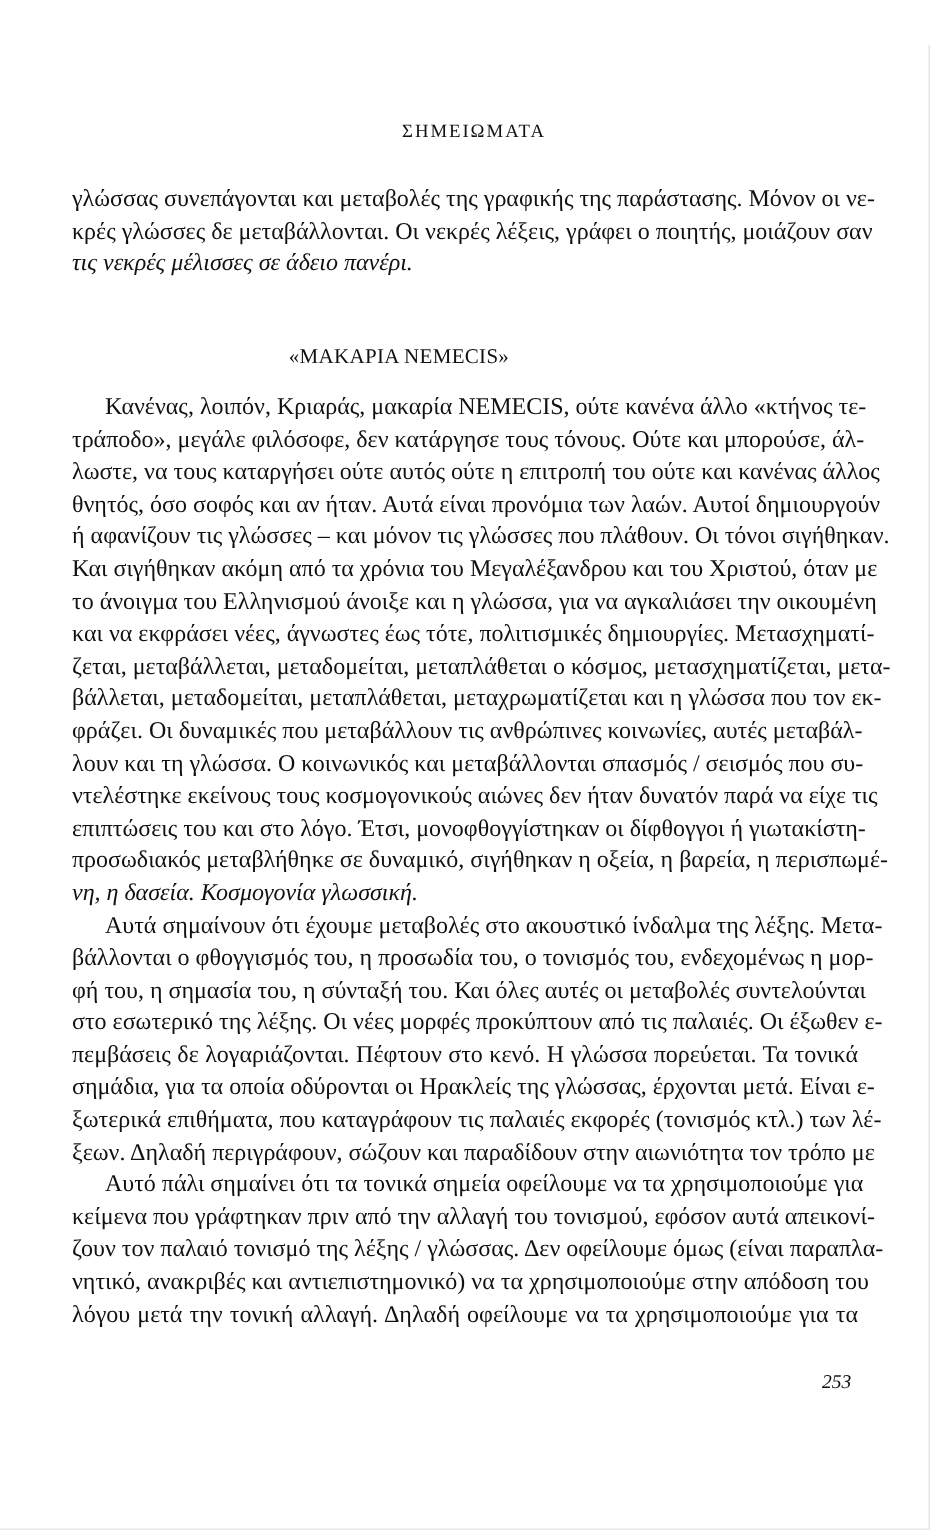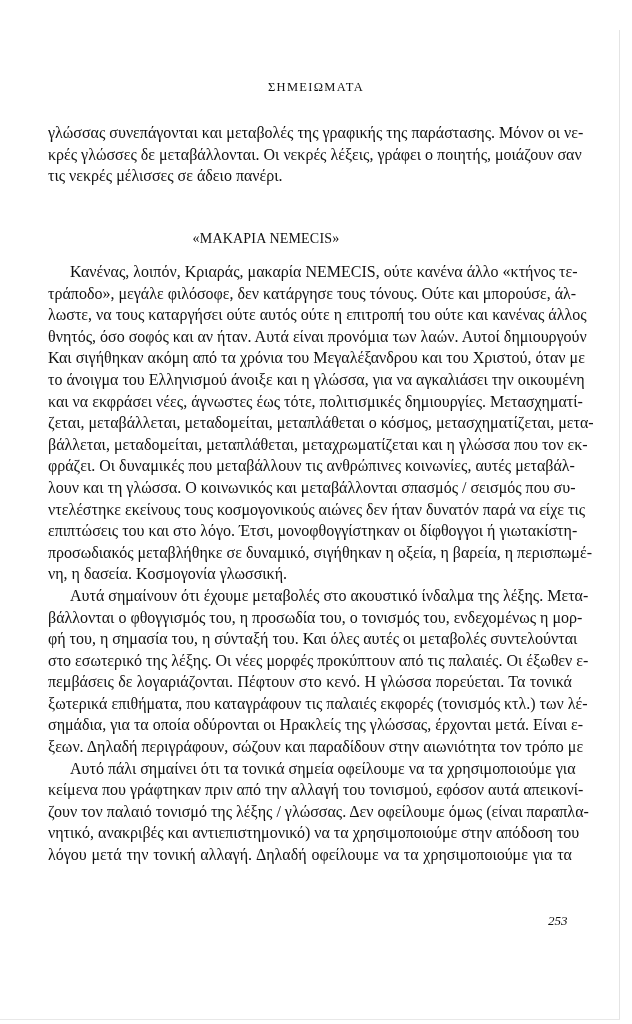--- a/index.html
+++ b/index.html
@@ -24,21 +24,21 @@
   }
   .text-block {
     position: absolute; left: 48px; width: 524px;
     font-size: 16px; line-height: 21.6px;
     text-align: justify;
   }
   .text-block .line {
     display: block; white-space: nowrap;
     text-align-last: justify; text-align: justify;
   }
-  .text-block .line.last { text-align-last: left; }
+  .text-block .line.last { text-align-last: left; font-style: italic; }
   .text-block .line.indent { text-indent: 22px; }
   .intro { top: 122px; }
   .section-title {
     position: absolute; top: 231px; left: 0; width: 532px;
     text-align: center; font-size: 14px; letter-spacing: 0.2px;
   }
   .body-text { top: 261px; }
   .page-number {
     position: absolute; top: 913px; left: 548px;
     font-size: 13px; font-style: italic;
@@ -58,38 +58,39 @@
   <span class="line last">τις νεκρές μέλισσες σε άδειο πανέρι.</span>
 </div>
 
 <div class="section-title">«ΜΑΚΑΡΙΑ NEMECIS»</div>
 
 <div class="text-block body-text">
   <span class="line indent">Κανένας, λοιπόν, Κριαράς, μακαρία NEMECIS, ούτε κανένα άλλο «κτήνος τε-</span>
   <span class="line">τράποδο», μεγάλε φιλόσοφε, δεν κατάργησε τους τόνους. Ούτε και μπορούσε, άλ-</span>
   <span class="line">λωστε, να τους καταργήσει ούτε αυτός ούτε η επιτροπή του ούτε και κανένας άλλος</span>
   <span class="line">θνητός, όσο σοφός και αν ήταν. Αυτά είναι προνόμια των λαών. Αυτοί δημιουργούν</span>
+  <span class="line">ή αφανίζουν τις γλώσσες – και μόνον τις γλώσσες που πλάθουν. Οι τόνοι σιγήθηκαν.</span>
   <span class="line">Και σιγήθηκαν ακόμη από τα χρόνια του Μεγαλέξανδρου και του Χριστού, όταν με</span>
   <span class="line">το άνοιγμα του Ελληνισμού άνοιξε και η γλώσσα, για να αγκαλιάσει την οικουμένη</span>
   <span class="line">και να εκφράσει νέες, άγνωστες έως τότε, πολιτισμικές δημιουργίες. Μετασχηματί-</span>
   <span class="line">ζεται, μεταβάλλεται, μεταδομείται, μεταπλάθεται ο κόσμος, μετασχηματίζεται, μετα-</span>
   <span class="line">βάλλεται, μεταδομείται, μεταπλάθεται, μεταχρωματίζεται και η γλώσσα που τον εκ-</span>
   <span class="line">φράζει. Οι δυναμικές που μεταβάλλουν τις ανθρώπινες κοινωνίες, αυτές μεταβάλ-</span>
   <span class="line">λουν και τη γλώσσα. Ο κοινωνικός και μεταβάλλονται σπασμός / σεισμός που συ-</span>
   <span class="line">ντελέστηκε εκείνους τους κοσμογονικούς αιώνες δεν ήταν δυνατόν παρά να είχε τις</span>
   <span class="line">επιπτώσεις του και στο λόγο. Έτσι, μονοφθογγίστηκαν οι δίφθογγοι ή γιωτακίστη-</span>
   <span class="line">προσωδιακός μεταβλήθηκε σε δυναμικό, σιγήθηκαν η οξεία, η βαρεία, η περισπωμέ-</span>
   <span class="line last">νη, η δασεία. Κοσμογονία γλωσσική.</span>
   <span class="line indent">Αυτά σημαίνουν ότι έχουμε μεταβολές στο ακουστικό ίνδαλμα της λέξης. Μετα-</span>
   <span class="line">βάλλονται ο φθογγισμός του, η προσωδία του, ο τονισμός του, ενδεχομένως η μορ-</span>
   <span class="line">φή του, η σημασία του, η σύνταξή του. Και όλες αυτές οι μεταβολές συντελούνται</span>
   <span class="line">στο εσωτερικό της λέξης. Οι νέες μορφές προκύπτουν από τις παλαιές. Οι έξωθεν ε-</span>
   <span class="line">πεμβάσεις δε λογαριάζονται. Πέφτουν στο κενό. Η γλώσσα πορεύεται. Τα τονικά</span>
+  <span class="line">σημάδια, για τα οποία οδύρονται οι Ηρακλείς της γλώσσας, έρχονται μετά. Είναι ε-</span>
   <span class="line">ξωτερικά επιθήματα, που καταγράφουν τις παλαιές εκφορές (τονισμός κτλ.) των λέ-</span>
-  <span class="line">σημάδια, για τα οποία οδύρονται οι Ηρακλείς της γλώσσας, έρχονται μετά. Είναι ε-</span>
   <span class="line">ξεων. Δηλαδή περιγράφουν, σώζουν και παραδίδουν στην αιωνιότητα τον τρόπο με</span>
   <span class="line indent">Αυτό πάλι σημαίνει ότι τα τονικά σημεία οφείλουμε να τα χρησιμοποιούμε για</span>
   <span class="line">κείμενα που γράφτηκαν πριν από την αλλαγή του τονισμού, εφόσον αυτά απεικονί-</span>
   <span class="line">ζουν τον παλαιό τονισμό της λέξης / γλώσσας. Δεν οφείλουμε όμως (είναι παραπλα-</span>
   <span class="line">νητικό, ανακριβές και αντιεπιστημονικό) να τα χρησιμοποιούμε στην απόδοση του</span>
   <span class="line">λόγου μετά την τονική αλλαγή. Δηλαδή οφείλουμε να τα χρησιμοποιούμε για τα</span>
 </div>
 
 <div class="page-number">253</div>
 

